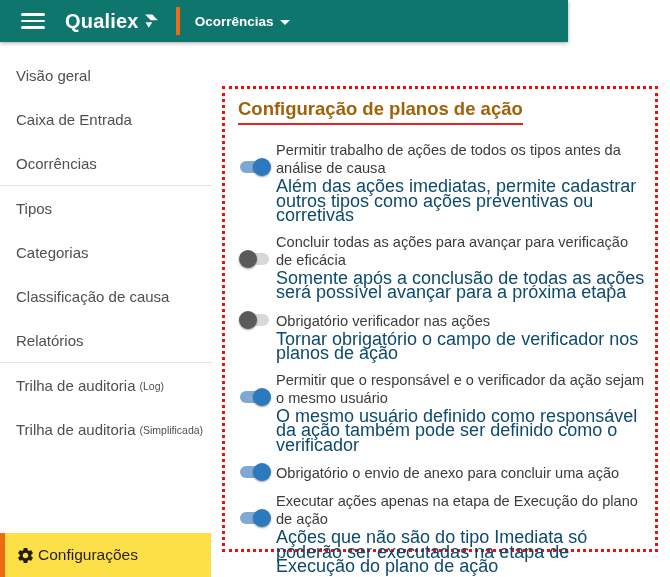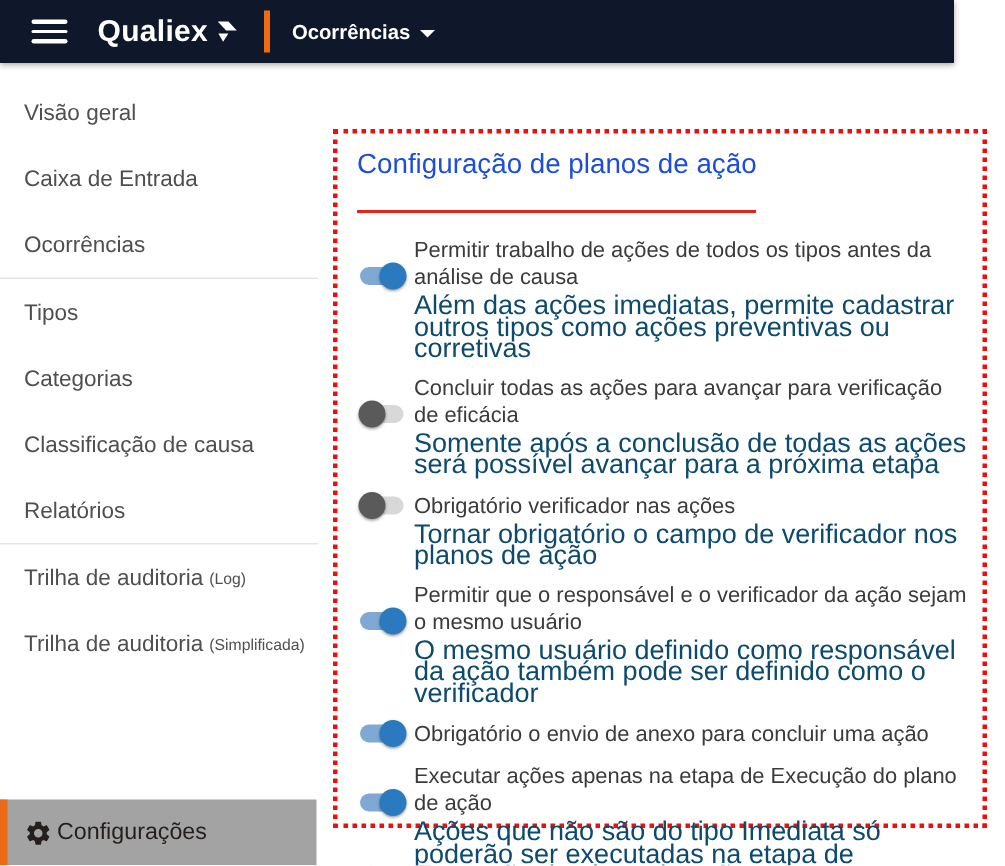--- a/index.html
+++ b/index.html
@@ -3,21 +3,21 @@
 <meta charset="utf-8">
 <style>
   html,body{margin:0;padding:0;background:#fff;}
   .app{
     position:relative;width:670px;height:577px;overflow:hidden;background:#fff;
     font-family:"Liberation Sans","DejaVu Sans",sans-serif;
     -webkit-font-smoothing:antialiased;
   }
   
   .header{
-    position:absolute;left:0;top:0;width:636px;height:42px;background:#0f172a;
+    position:absolute;left:0;top:0;width:568px;height:42px;background:#0f766e;
     display:flex;align-items:center;box-shadow:0 1px 4px rgba(0,0,0,.35);z-index:5;
   }
   .hamburger{width:24px;margin-left:21px;cursor:pointer;}
   .hamburger span{display:block;height:2.6px;background:#fff;border-radius:2px;margin:4px 0;}
   .brand{display:flex;align-items:center;margin-left:20px;}
   .brand-text{color:#fff;font-size:20px;font-weight:bold;letter-spacing:.2px;}
   .brand-mark{width:19px;height:19px;margin-left:3px;}
   .header-divider{width:4px;height:28px;background:#ed6b15;margin-left:15px;}
   .module{display:flex;align-items:center;margin-left:15px;cursor:pointer;}
   .module-label{color:#fff;font-size:13.5px;font-weight:bold;}
@@ -27,35 +27,35 @@
   .sidebar{
     position:absolute;left:0;top:42px;width:248px;height:535px;background:#fff;
     border-right:1px solid #ddd;box-sizing:border-box;
   }
   .nav{padding-top:11px;}
   .nav-item{height:44px;display:flex;align-items:center;padding-left:16px;color:#4f4f4f;
     font-size:15px;cursor:pointer;white-space:nowrap;}
   .nav-suffix{font-size:10.5px;color:#4f4f4f;margin-left:4px;padding-top:2px;}
   .nav-divider{height:1px;background:#e4e4e4;}
   .config-item{
-    position:absolute;left:0;bottom:0;width:211px;height:44px;background:#a3a3a3;
+    position:absolute;left:0;bottom:0;width:211px;height:44px;background:#fde047;
     border-left:5px solid #ed6b15;box-sizing:border-box;display:flex;align-items:center;
     padding-left:11px;cursor:pointer;
   }
   .config-item .gear{width:19px;height:19px;flex:0 0 19px;}
   .config-label{font-size:15.5px;color:#241f1c;margin-left:3px;}
   
   .content{position:absolute;left:212px;top:42px;width:458px;height:535px;background:#fff;}
   .dotted-box{
     position:absolute;left:10px;top:44px;width:436px;height:466px;box-sizing:border-box;
     border:3px dotted #f20d0d;padding:9px 10px 0 7px;
   }
   .panel-title{
-    display:inline-block;font-size:18.5px;color:#1d4ed8;margin:0 0 16px 6px;
-    border-bottom:2px solid #e8231f;padding-bottom:20px;font-weight:normal;
+    display:inline-block;font-size:18.5px;color:#a16207;margin:0 0 16px 6px;
+    border-bottom:2px solid #e8231f;padding-bottom:3px;font-weight:bold;
   }
   .rows{padding-left:7px;}
   .toggle-row{margin-bottom:10px;}
   .row-top{display:flex;align-items:flex-end;}
   .row-label{font-size:14.6px;line-height:18px;color:#3b3b3b;max-width:384px;margin-left:5px;flex:1;}
   .row-sub{font-size:18px;line-height:14.5px;color:#0c4a6e;max-width:382px;margin:2px 0 0 37px;}
   
   .switch{position:relative;width:32px;height:20px;flex:0 0 32px;cursor:pointer;margin-bottom:0;}
   .switch .track{position:absolute;left:1px;top:4px;width:29px;height:12px;border-radius:7px;}
   .switch .thumb{position:absolute;top:1px;width:18px;height:18px;border-radius:50%;

